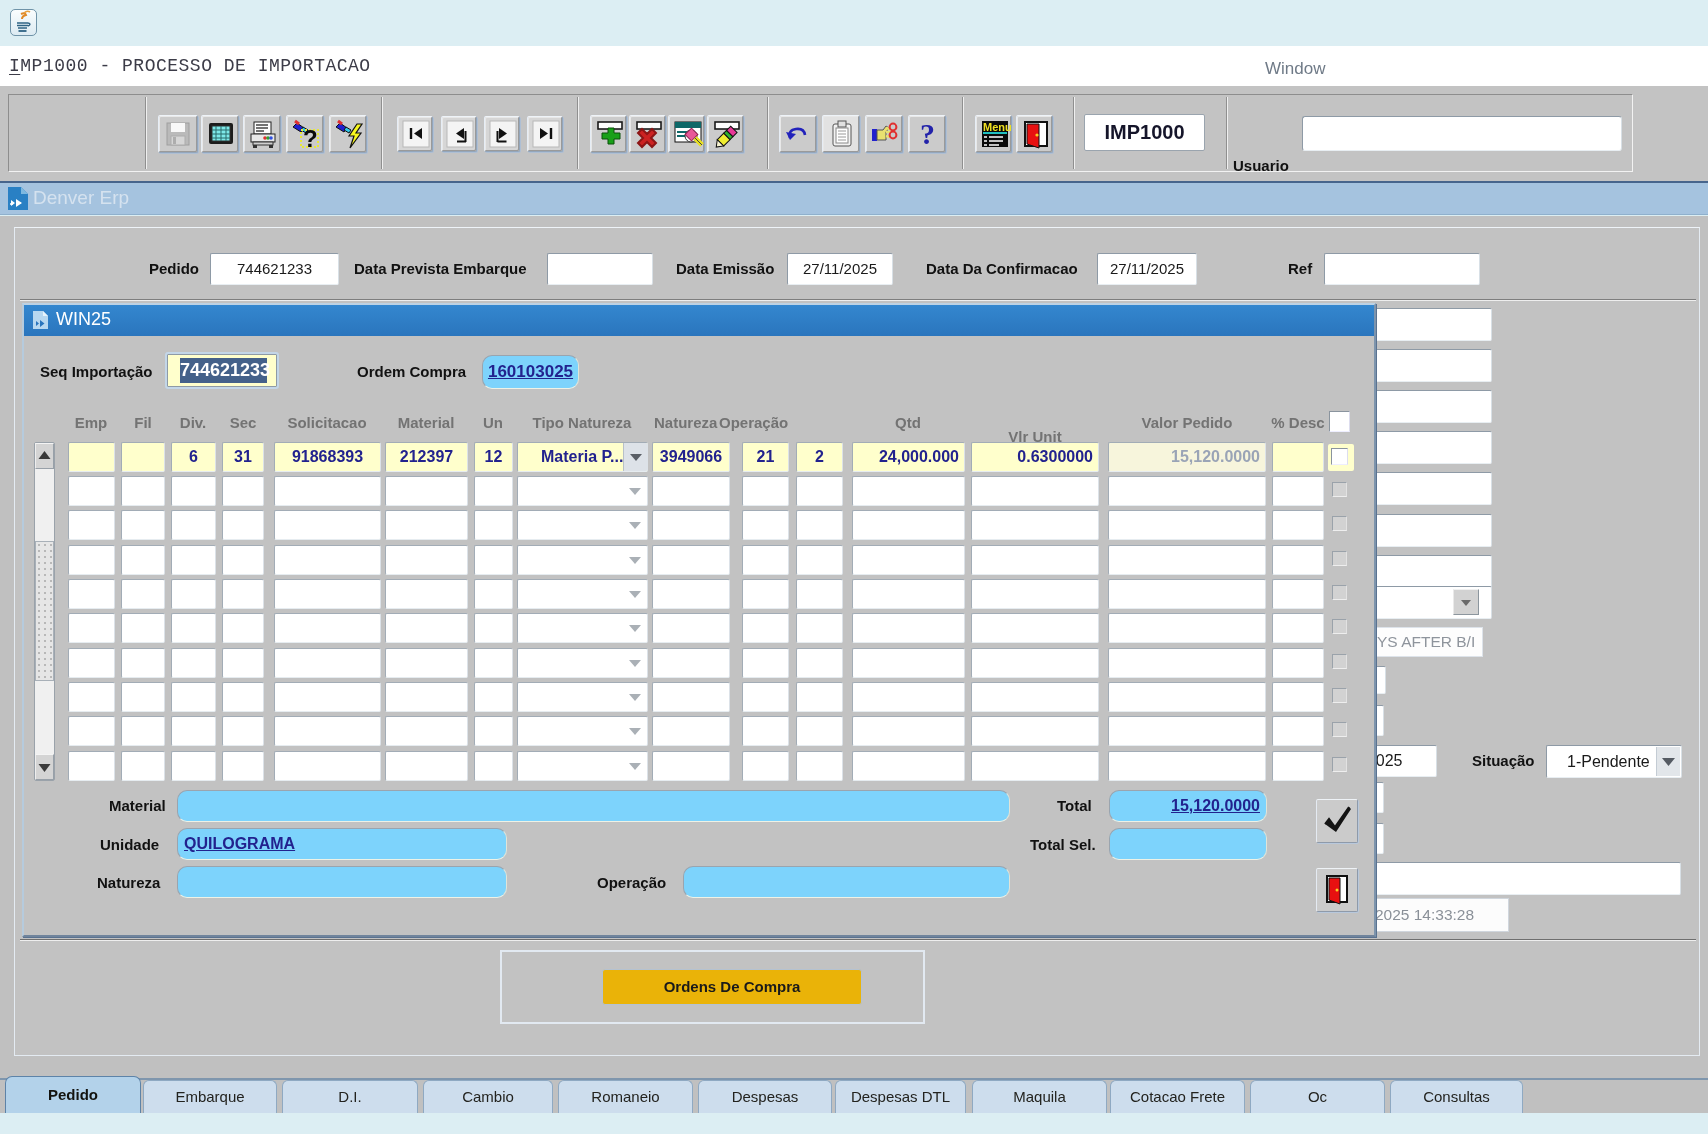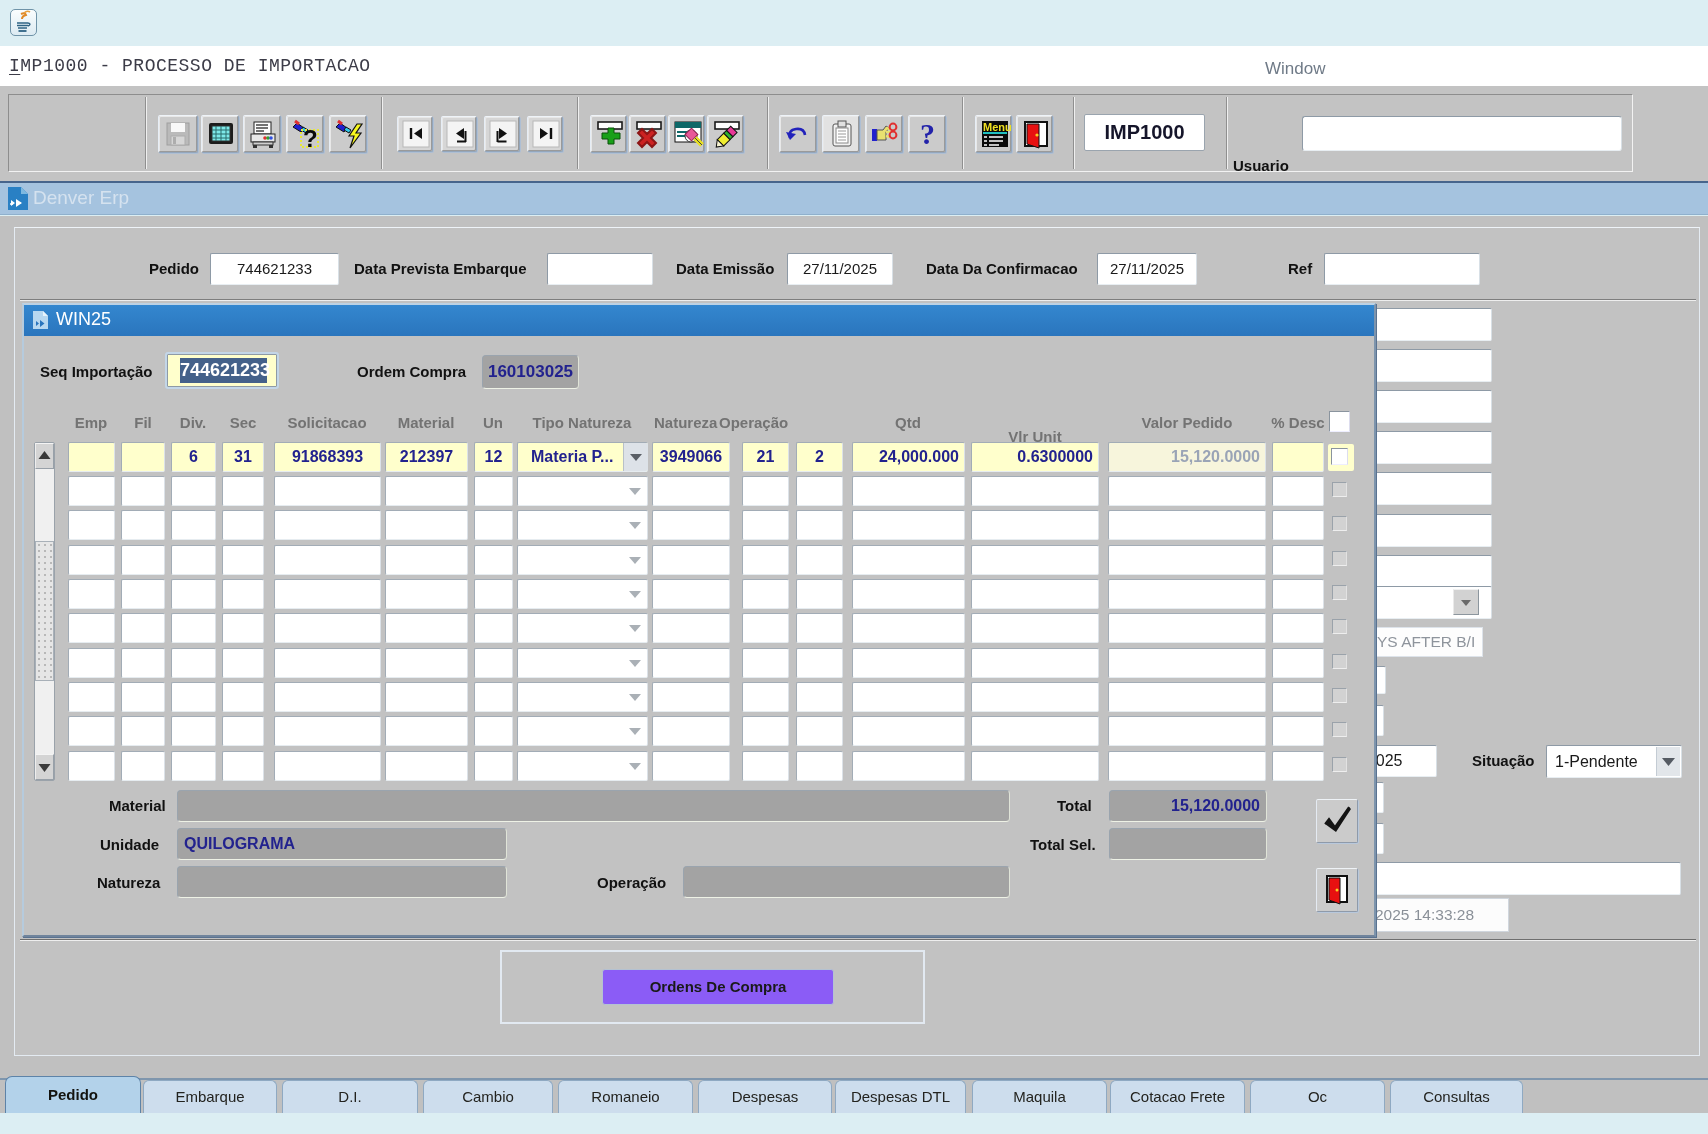--- a/index.html
+++ b/index.html
@@ -1,20 +1,20 @@
 <!DOCTYPE html>
 <html><head><meta charset="utf-8">
 <style>
 *{margin:0;padding:0;box-sizing:border-box;}
 html,body{width:1708px;height:1134px;overflow:hidden;}
 body{font-family:"Liberation Sans",sans-serif;background:#dceef3;position:relative;}
 .abs{position:absolute;}
 .lbl{position:absolute;font-weight:bold;color:#111;font-size:15px;white-space:nowrap;}
 .fld{position:absolute;background:#fff;border:1px solid #8e9aa6;border-bottom-color:#e8eef2;border-right-color:#d8e0e6;border-radius:2px;font-size:15px;color:#1a1a1a;white-space:nowrap;overflow:hidden;}
-.yfld{position:absolute;background:#a3a3a3;border:1px solid #9aa4ae;border-bottom-color:#eef2e6;border-right-color:#e0e4d8;border-radius:4px;font-size:16px;font-weight:bold;color:#22228e;white-space:nowrap;overflow:hidden;}
+.yfld{position:absolute;background:#7dd3fc;border:1px solid #9aa4ae;border-bottom-color:#eef2e6;border-right-color:#e0e4d8;border-radius:10px;font-size:16px;font-weight:bold;color:#22228e;white-space:nowrap;overflow:hidden;text-decoration:underline;}
 .tbtn{position:absolute;background:#cccccc;border:1px solid #aebccc;border-top-color:#eef2f6;border-left-color:#e4eaf2;border-right-color:#8e9aaa;border-bottom-color:#8e9aaa;border-radius:2px;box-shadow:1px 1px 0 #b8c8dc;}
 .sep{position:absolute;width:2px;border-left:1px solid #8f8f8f;border-right:1px solid #efefef;}
 .cell{position:absolute;background:#fff;border:1px solid #a2acb6;border-bottom-color:#e6ecf0;border-right-color:#dce2e8;border-radius:2px;overflow:hidden;font-size:16px;font-weight:bold;color:#22228e;}
 .ycell{background:#ffffcc;}
 .hdr{position:absolute;font-weight:bold;color:#737373;font-size:15px;white-space:nowrap;}
 .cbx{position:absolute;width:17px;height:17px;background:#fff;border:1px solid #8a949e;border-bottom-color:#eef;border-right-color:#dde;}
 .gbx{position:absolute;width:15px;height:15px;background:#d2d2d2;border:1px solid #9aa2aa;border-bottom-color:#eee;border-right-color:#e2e2e2;}
 </style></head><body>
 
 <div class="abs" style="left:0;top:0;width:1708px;height:46px;background:#dceef3;"></div>
@@ -232,31 +232,31 @@
 <div class="fld" style="left:1340px;top:555px;width:152px;height:33px;"></div>
 <div class="fld" style="left:1340px;top:586px;width:152px;height:33px;"></div>
 <div class="abs" style="left:1453px;top:589px;width:26px;height:26px;background:#d2d2d2;border:1px solid #8c969e;border-top-color:#f0f0f0;border-left-color:#eaeaea;"><svg width="24" height="24">
       <path d="M7 10 l5 6 5-6 z" fill="#6a6a6a"></path>
     </svg></div>
 <div class="abs" style="left:1310px;top:627px;width:173px;height:30px;background:#fdfdfd;border:1px solid #dde3ea;font-size:15.5px;color:#8e949c;line-height:28px;white-space:nowrap;overflow:hidden;"><span style="margin-left:66px;">YS AFTER B/I</span></div>
 <div class="fld" style="left:1358px;top:666px;width:28px;height:28px;"></div>
 <div class="fld" style="left:1358px;top:705px;width:26px;height:31px;"></div>
 <div class="fld" style="left:1289px;top:745px;width:148px;height:32px;line-height:30px;text-align:center;font-size:16px;">27/11/2025</div>
 <div class="lbl" style="left:1472px;top:752px;">Situação</div>
-<div class="fld" style="left:1546px;top:745px;width:136px;height:33px;line-height:31px;font-size:16px;"><span style="margin-left:8px;">1-Pendente</span></div>
+<div class="fld" style="left:1546px;top:745px;width:136px;height:33px;line-height:31px;font-size:16px;"><span style="margin-left:20px;">1-Pendente</span></div>
 <div class="abs" style="left:1656px;top:747px;width:24px;height:29px;background:#e2e6ea;border-left:1px solid #c4ccd4;"><svg width="23" height="28">
       <path d="M5 11 l6.5 8 6.5-8 z" fill="#555b63"></path>
     </svg></div>
 <div class="fld" style="left:1358px;top:782px;width:26px;height:31px;"></div>
 <div class="fld" style="left:1358px;top:823px;width:26px;height:31px;"></div>
 <div class="fld" style="left:1340px;top:862px;width:341px;height:33px;"></div>
 <div class="abs" style="left:1310px;top:898px;width:199px;height:34px;background:#fcfcfc;border:1px solid #d0d6dd;font-size:15.5px;color:#8a9098;line-height:32px;white-space:nowrap;overflow:hidden;"><span style="margin-left:22px;">27/11/2025 14:33:28</span></div>
 <div class="abs" style="left:20px;top:939px;width:1676px;height:2px;border-top:1px solid #6e6e6e;border-bottom:1px solid #eeeeee;"></div>
 <div class="abs" style="left:500px;top:950px;width:425px;height:74px;border:2px solid #e2e9f1;"></div>
-<div class="abs" style="left:602px;top:969px;width:232px;height:36px;background:#8b5cf6;border:1px solid #b4c2d2;border-radius:3px;text-align:center;line-height:34px;font-size:15px;font-weight:600;color:#1a1a1a;">Ordens De Compra</div>
+<div class="abs" style="left:602px;top:969px;width:260px;height:36px;background:#eab308;border:1px solid #b4c2d2;border-radius:3px;text-align:center;line-height:34px;font-size:15px;font-weight:600;color:#1a1a1a;">Ordens De Compra</div>
 <div class="abs" style="left:22px;top:303px;width:1354px;height:634px;background:#c2c2c2;border:2px solid #a9bed2;border-top-color:#bdd2e4;border-left-color:#b6cbdd;border-right-color:#7d94ac;border-bottom-color:#70849c;box-shadow:1px 1px 0 #5a7290;">
 </div>
 <div class="abs" style="left:24px;top:305px;width:1350px;height:31px;background:linear-gradient(#3487cf,#2a75bd);"></div>
 <div class="abs" style="left:32px;top:310px;width:17px;height:20px;">
 <svg width="17" height="20" viewBox="0 0 17 20">
 <path d="M1 1 h10 l5 5 v13 h-15 z" fill="#b8d8f0"></path>
 <path d="M11 1 l5 5 h-5 z" fill="#e8f4fc"></path>
 <path d="M4 11 l3 2.5 -3 2.5 z M8 10 l4.5 3.5 -4.5 3.5 z" fill="#2a75bd"></path>
 </svg></div>
 <div class="abs" style="left:56px;top:309px;font-size:18px;color:#ffffff;">WIN25</div>
@@ -291,21 +291,21 @@
       </svg></div>
 </div>
 <div class="cell ycell" style="left:68px;top:442px;width:47px;height:30px;line-height:28px;text-align:center;"></div>
 <div class="cell ycell" style="left:121px;top:442px;width:44px;height:30px;line-height:28px;text-align:center;"></div>
 <div class="cell ycell" style="left:171px;top:442px;width:45px;height:30px;line-height:28px;text-align:center;">6</div>
 <div class="cell ycell" style="left:222px;top:442px;width:42px;height:30px;line-height:28px;text-align:center;">31</div>
 <div class="cell ycell" style="left:274px;top:442px;width:107px;height:30px;line-height:28px;text-align:center;">91868393</div>
 <div class="cell ycell" style="left:385px;top:442px;width:83px;height:30px;line-height:28px;text-align:center;">212397</div>
 <div class="cell ycell" style="left:474px;top:442px;width:39px;height:30px;line-height:28px;text-align:center;">12</div>
 <div class="cell ycell" style="left:517px;top:442px;width:131px;height:30px;line-height:28px;">
-<span style="margin-left:13px;">Materia P...</span>
+<span style="margin-left:23px;">Materia P...</span>
 <div style="position:absolute;right:0;top:0;width:24px;height:28px;background:#dde2e8;border-left:1px solid #b8c0c8;"><svg width="24" height="28">
         <path d="M6 11 l6 7 6 -7 z" fill="#5a5f66"></path>
       </svg></div></div>
 <div class="cell ycell" style="left:652px;top:442px;width:78px;height:30px;line-height:28px;text-align:center;">3949066</div>
 <div class="cell ycell" style="left:742px;top:442px;width:47px;height:30px;line-height:28px;text-align:center;">21</div>
 <div class="cell ycell" style="left:796px;top:442px;width:47px;height:30px;line-height:28px;text-align:center;">2</div>
 <div class="cell ycell" style="left:852px;top:442px;width:113px;height:30px;line-height:28px;text-align:right;padding-right:5px;">24,000.000</div>
 <div class="cell ycell" style="left:971px;top:442px;width:128px;height:30px;line-height:28px;text-align:right;padding-right:5px;">0.6300000</div>
 <div class="cell ycell" style="left:1108px;top:442px;width:158px;height:30px;line-height:28px;background:#f7f5dc;color:#9aa4b6;text-align:right;padding-right:5px;">15,120.0000</div>
 <div class="cell ycell" style="left:1272px;top:442px;width:52px;height:30px;line-height:28px;text-align:center;"></div>

